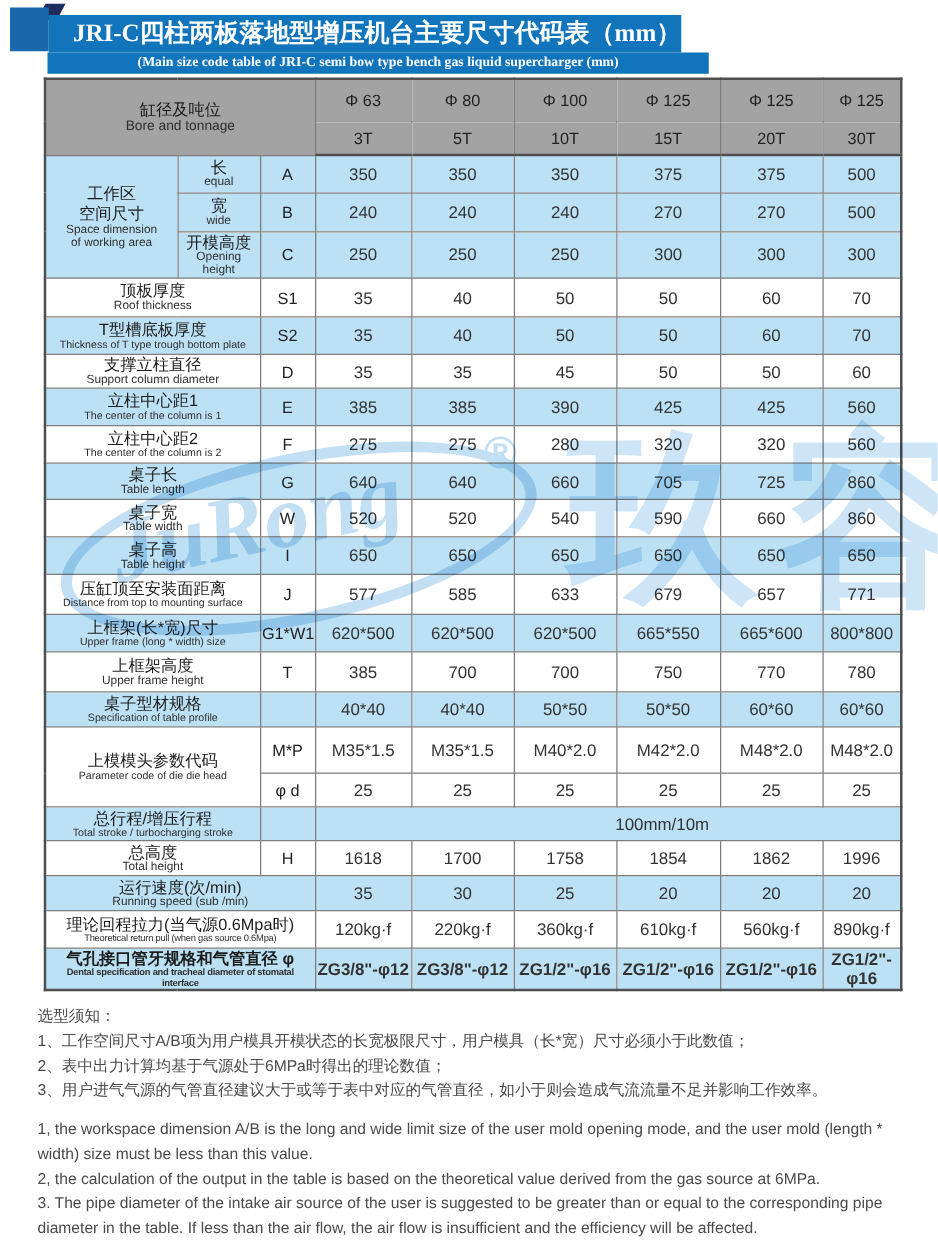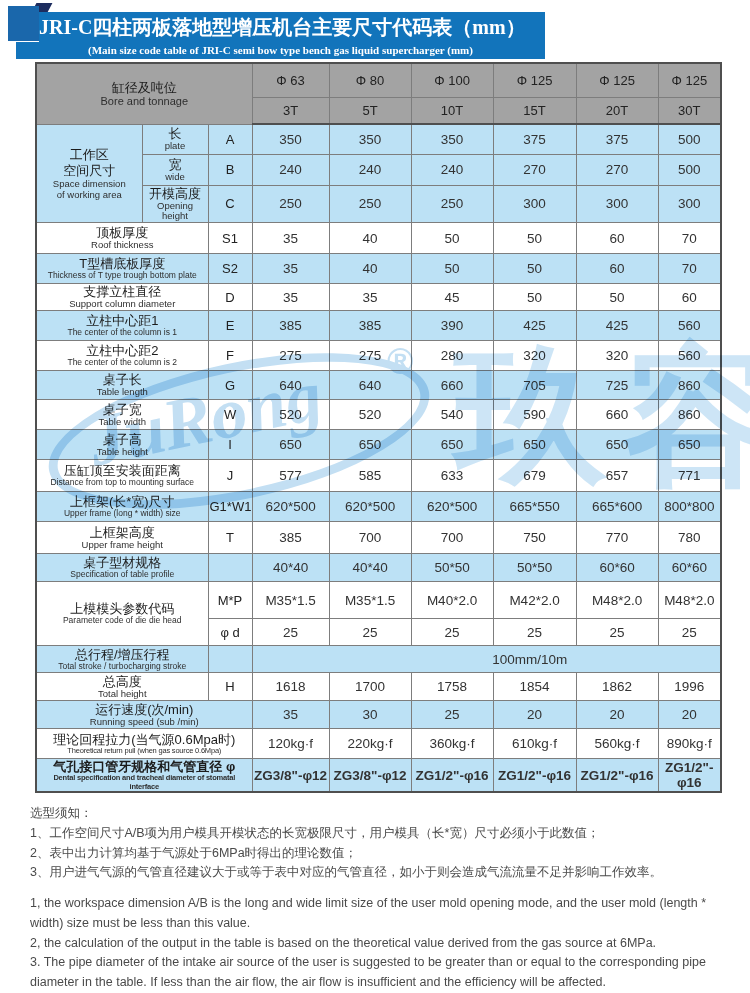--- a/index.html
+++ b/index.html
@@ -6,24 +6,24 @@
   body{
     position:relative;width:750px;height:993px;background:#ffffff;overflow:hidden;
     font-family:"Liberation Sans","DejaVu Sans",sans-serif;
   }
   
   .banner-side{position:absolute;left:8px;top:6px;width:31px;height:35px;background:#1a67ab;z-index:2;}
   .banner-fold{position:absolute;left:33px;top:3px;width:16px;height:13px;background:#1d2d5f;transform:skewX(-28deg);z-index:1;}
   .banner-title{
     position:absolute;left:39px;top:12px;width:506px;height:30px;background:#1274bb;color:#fff;
     font-family:"Liberation Serif","DejaVu Serif",serif;font-weight:bold;font-size:20px;
-    text-align:left;line-height:30px;white-space:nowrap;z-index:3;
+    text-align:right;line-height:30px;white-space:nowrap;z-index:3;
   }
   .banner-sub{
-    position:absolute;left:16px;top:42px;width:529px;height:17px;background:#1274bb;color:#fff;
+    position:absolute;left:38px;top:42px;width:529px;height:17px;background:#1274bb;color:#fff;
     font-family:"Liberation Serif","DejaVu Serif",serif;font-weight:bold;font-size:11px;
     text-align:center;line-height:17px;white-space:nowrap;z-index:3;
   }
   
   table.spec{
     position:absolute;left:35px;top:62px;width:685px;border-collapse:collapse;table-layout:fixed;
     border:2px solid #4f4f4f;
   }
   .spec td{border:1px solid #7d7d7d;text-align:center;vertical-align:middle;padding:0 1px;overflow:hidden;}
   .spec thead td{background:#a3a3a3;color:#222;font-size:13px;}
@@ -97,21 +97,21 @@
   <tbody>
       <tr class="r-blue" style="height: 30px;">
         <td class="lab group-lab" rowspan="3">
           <div class="zh">工作区</div>
           <div class="zh">空间尺寸</div>
           <div class="en">Space dimension</div>
           <div class="en">of working area</div>
         </td>
         <td class="lab">
           <div class="zh">长</div>
-          <div class="en">plate</div>
+          <div class="en">equal</div>
         </td>
         <td class="code">
           <div class="code">A</div>
         </td>
         <td class="val">
           <div class="val">350</div>
         </td>
         <td class="val">
           <div class="val">350</div>
         </td>

